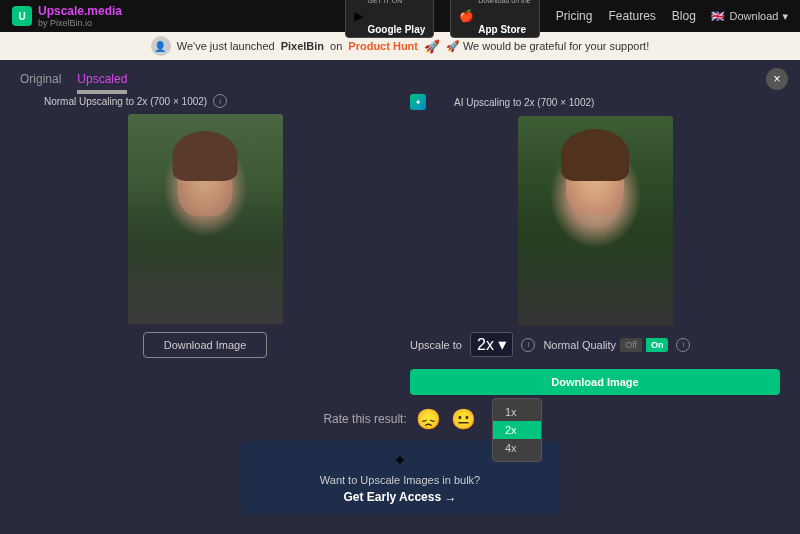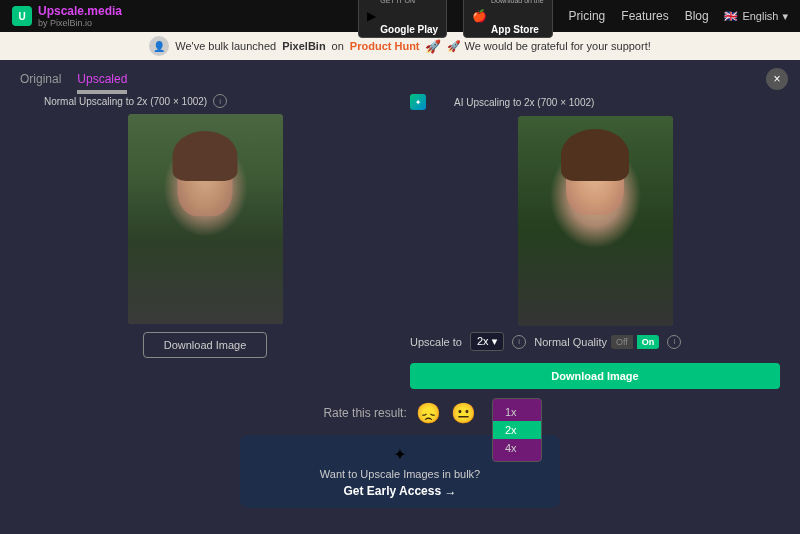--- a/index.html
+++ b/index.html
@@ -287,21 +287,21 @@
       margin-bottom: 6px;
     }
     .control-label {
       color: #ccc;
       font-size: 11px;
     }
     .select-dropdown {
       background: #1a1a2e;
       border: 1px solid #555;
       color: white;
-      font-size: 11px;
+      font-size: 16px;
       padding: 2px 6px;
       border-radius: 3px;
       cursor: pointer;
       position: relative;
     }
     .enhance-toggle {
       display: flex;
       align-items: center;
       gap: 4px;
     }
@@ -317,21 +317,21 @@
       color: white;
       font-size: 9px;
       padding: 2px 5px;
       border-radius: 0 3px 3px 0;
       font-weight: 600;
     }
 
     
     .dropdown-popup {
       position: absolute;
-      background: #701a75;
+      background: #404040;
       border: 1px solid #555;
       border-radius: 4px;
       padding: 4px 0;
       z-index: 20;
       min-width: 50px;
       top: 338px;
       right: 258px;
     }
     .dropdown-item {
       padding: 3px 12px;
@@ -451,29 +451,29 @@
       <div class="store-btn-text">
         <span class="store-btn-label">Download on the</span>
         <span class="store-btn-name">App Store</span>
       </div>
     </div>
     <span class="nav-link">Pricing</span>
     <span class="nav-link">Features</span>
     <span class="nav-link">Blog</span>
     <div class="lang-selector">
       <span>🇬🇧</span>
-      <span>English</span>
+      <span>Download</span>
       <span>▾</span>
     </div>
   </div>
 </div>
 
 <div class="announcement-bar">
   <div class="avatar">👤</div>
-  <span>We've bulk launched </span>
+  <span>We've just launched </span>
   <strong>PixelBin</strong>
   <span> on </span>
   <span class="announcement-link">Product Hunt</span>
   <span class="ph-icon">🚀</span>
   <span> 🚀 We would be grateful for your support!</span>
 </div>
 
 <div class="main-content">
 
   <div class="close-btn">×</div>

